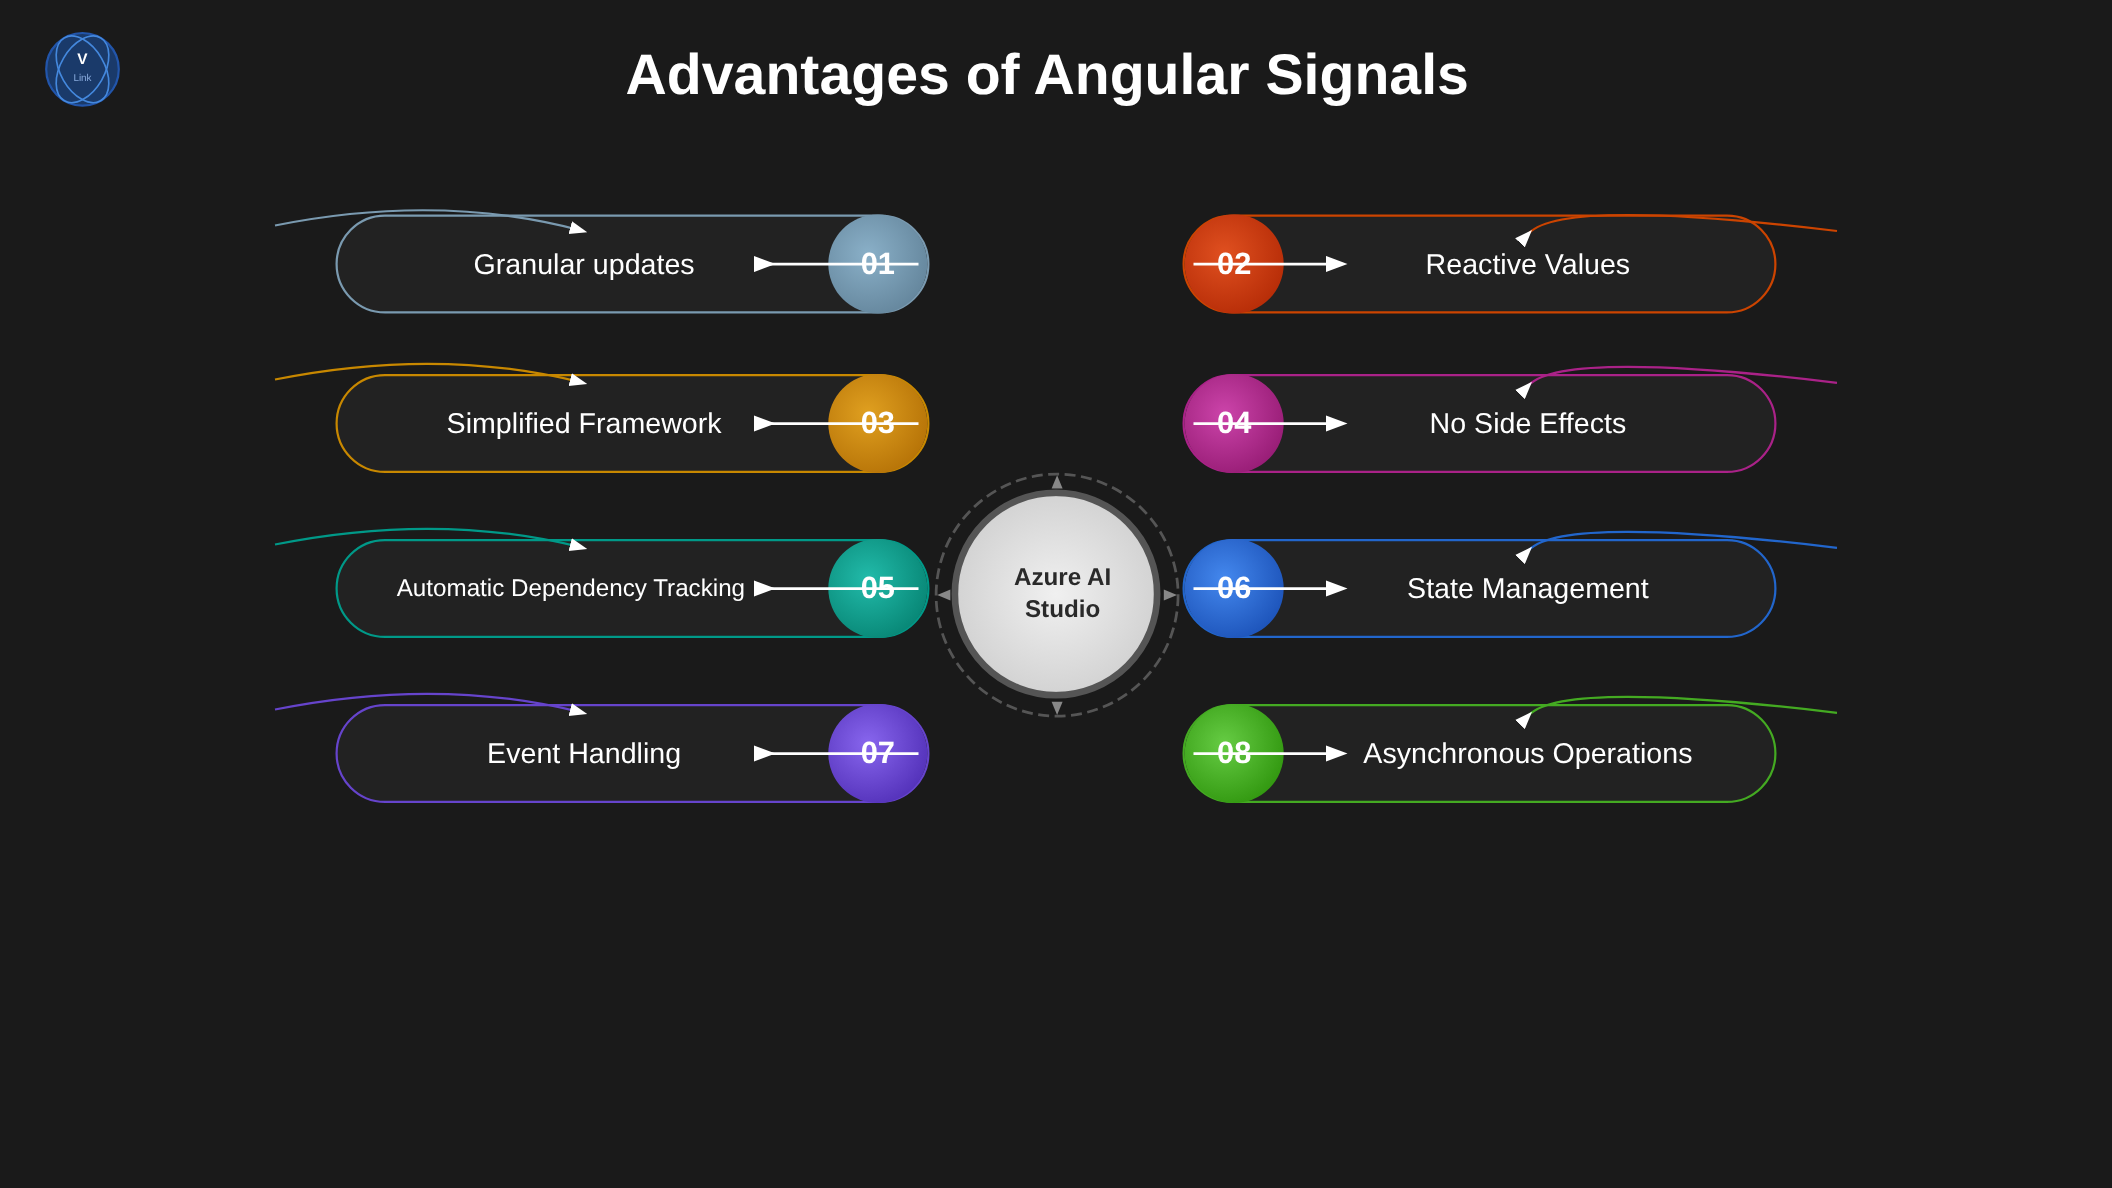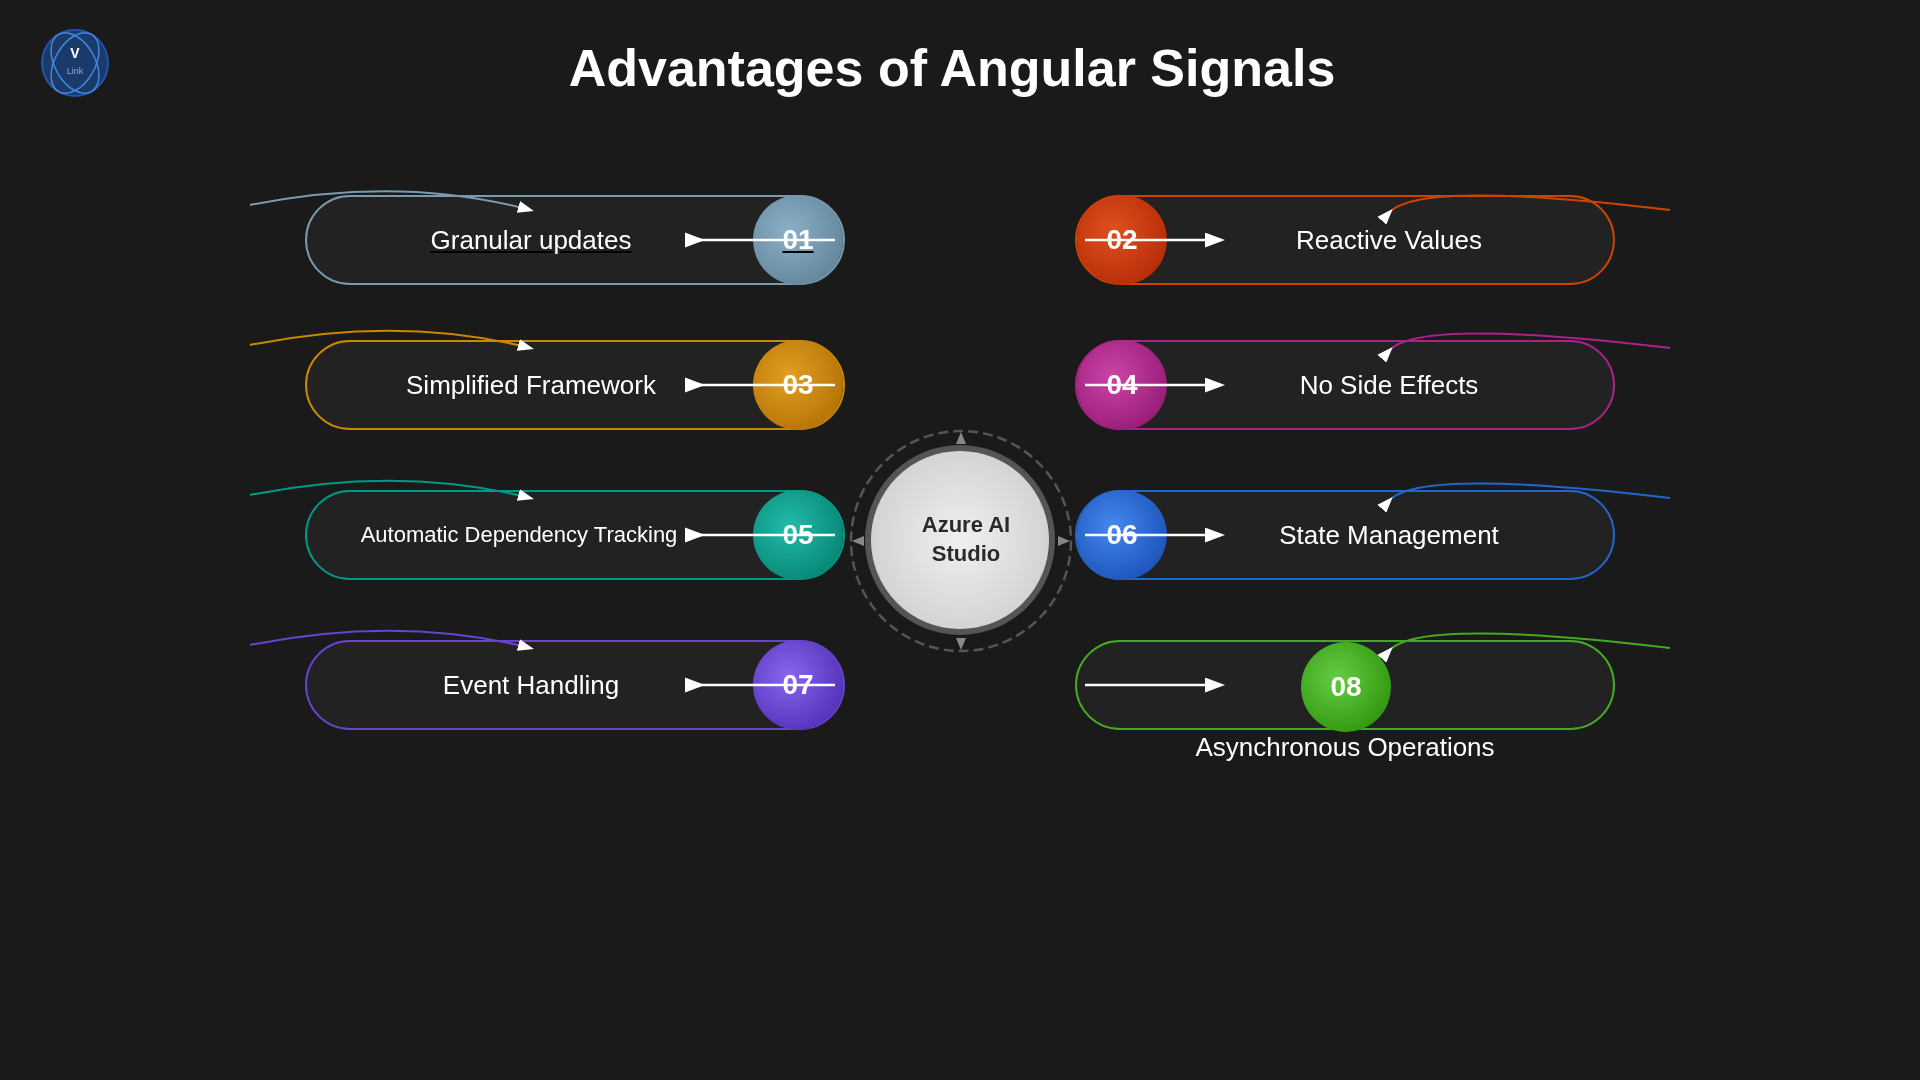--- a/index.html
+++ b/index.html
@@ -141,21 +141,21 @@
     .color-07 { border-color: #6644cc; background: radial-gradient(circle at 40% 40%, #8866ee 0%, #4422aa 100%); }
     .color-08 { border-color: #44aa22; background: radial-gradient(circle at 40% 40%, #66cc44 0%, #228800 100%); }
 
     .pill-border-01 { border-color: #7a9ab0; }
     .pill-border-02 { border-color: #cc4400; }
     .pill-border-03 { border-color: #c88800; }
     .pill-border-04 { border-color: #aa2288; }
     .pill-border-05 { border-color: #009988; gap: 24px; }
     .pill-border-06 { border-color: #2266cc; }
     .pill-border-07 { border-color: #6644cc; }
-    .pill-border-08 { border-color: #44aa22; flex-direction: column; }
+    .pill-border-08 { border-color: #44aa22; }
 
     
     .arrows-svg {
       position: absolute;
       top: 0;
       left: 0;
       width: 1920px;
       height: 1080px;
       pointer-events: none;
       z-index: 2;
@@ -228,21 +228,21 @@
     <polygon points="115,6 120,18 110,18" fill="#888" transform="rotate(0 115 115)"></polygon>
     <polygon points="115,224 110,212 120,212" fill="#888" transform="rotate(0 115 115)"></polygon>
     <polygon points="6,115 18,110 18,120" fill="#888" transform="rotate(0 115 115)"></polygon>
     <polygon points="224,115 212,120 212,110" fill="#888" transform="rotate(0 115 115)"></polygon>
   </svg>
   <span class="center-circle-text">
     <span>Azure AI</span><br><span>Studio</span>
   </span>
 </div>
 
-<div class="pill pill-left pill-border-01 row-1" style="right: calc(50% + 115px); top: 195px; width: 540px; text-decoration: underline;">
+<div class="pill pill-left pill-border-01 row-1" style="right: calc(50% + 115px); top: 195px; width: 540px;">
   <div class="pill-number-circle color-01">
     <span>01</span>
   </div>
   <div class="pill-label">Granular updates</div>
 </div>
 
 <div class="pill pill-right pill-border-02 row-1" style="left: calc(50% + 115px); top: 195px; width: 540px;">
   <div class="pill-number-circle color-02">
     <span>02</span>
   </div>

